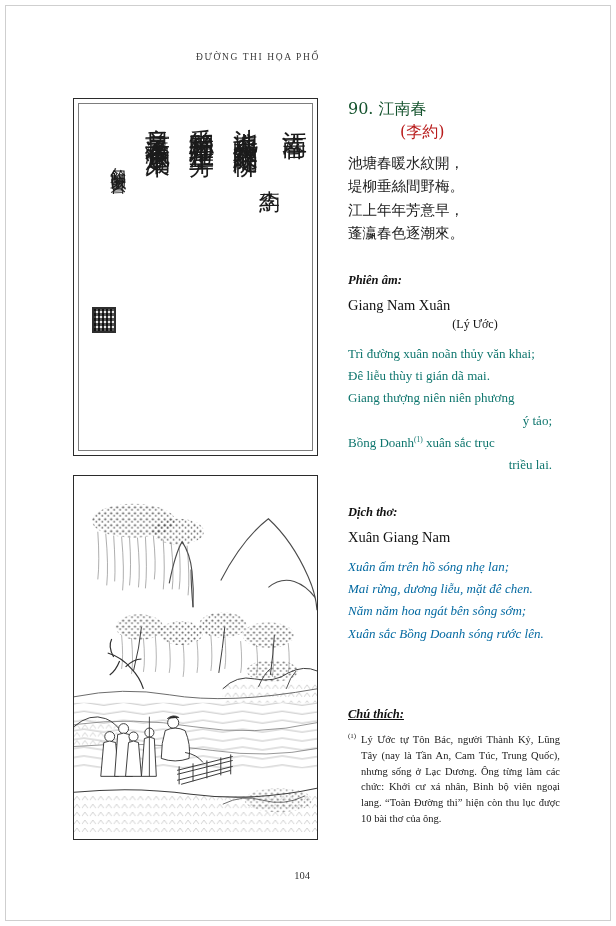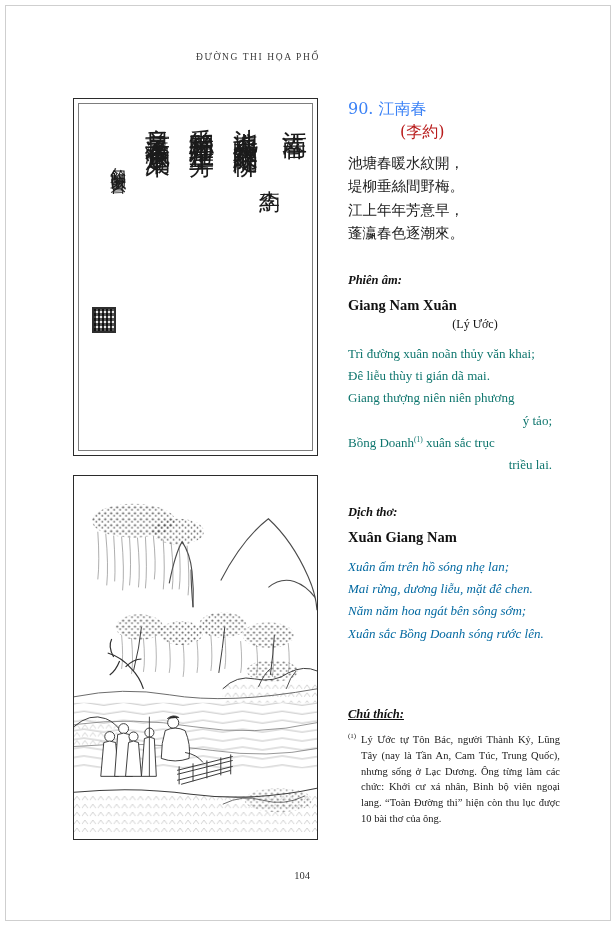--- a/index.html
+++ b/index.html
@@ -146,21 +146,21 @@
   .right-col {
     position: absolute;
     left: 348px;
     top: 98px;
     width: 212px;
   }
 
   .cn-title {
     font-family: "DejaVu Serif", "Liberation Serif", serif;
     font-size: 16px;
-    color: #3b82f6;
+    color: #14532d;
     line-height: 1.35;
   }
   .cn-author {
     font-family: "DejaVu Serif", "Liberation Serif", serif;
     font-size: 16px;
     color: #b91c1c;
     margin-top: 2px;
     padding-left: 52px;
   }
   .cn-verse {
@@ -174,21 +174,21 @@
 
   .sec-label {
     font-style: italic;
     font-weight: bold;
     font-size: 12.5px;
     color: #111111;
   }
   .sec-label.underlined { text-decoration: underline; }
 
   .sec-heading {
-    font-weight: bold;
+    font-weight: normal;
     font-size: 14.5px;
     color: #111111;
     margin-top: 9px;
   }
   .sec-subauthor {
     font-size: 12px;
     color: #111111;
     margin-top: 3px;
     padding-left: 42px;
     text-align: center;

